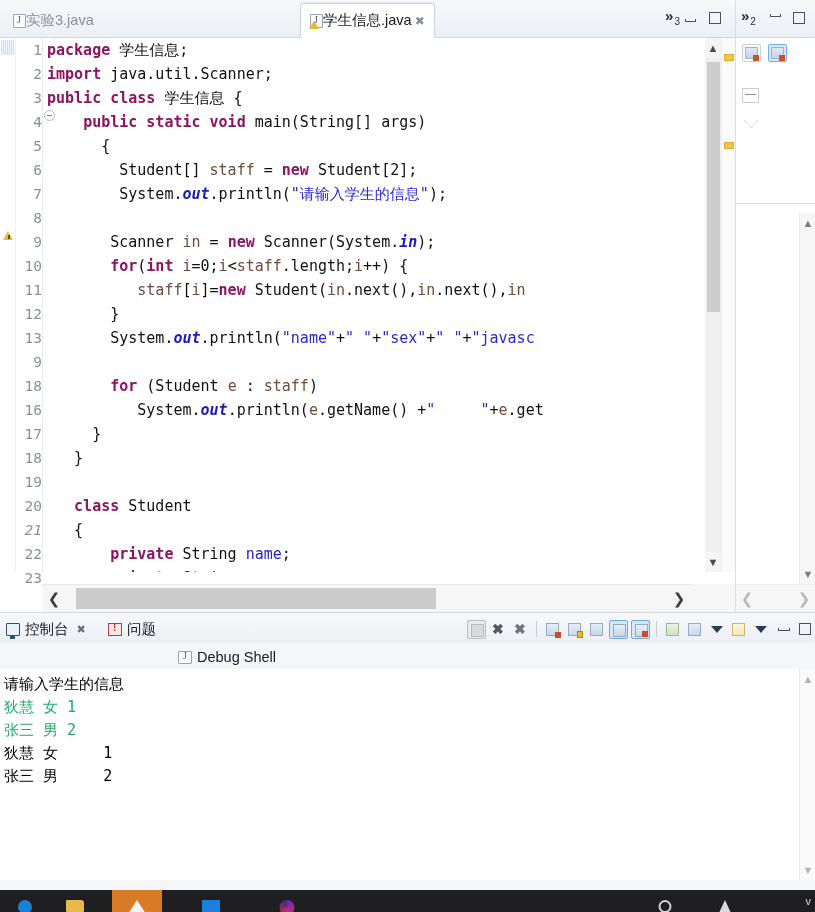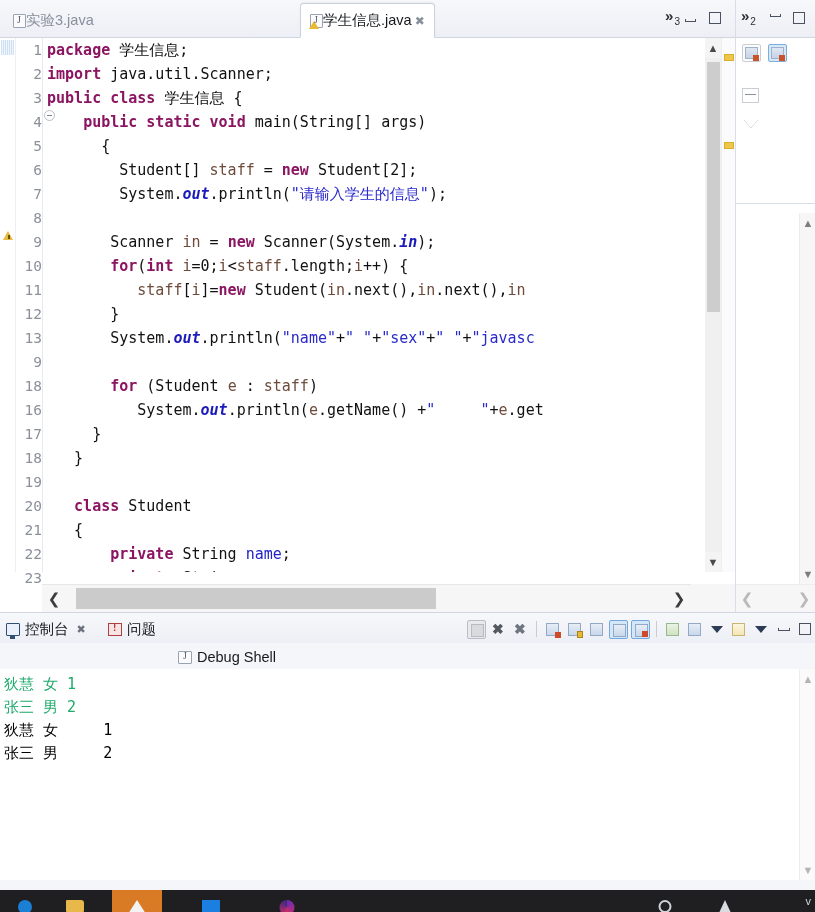--- a/index.html
+++ b/index.html
@@ -210,21 +210,21 @@
           <div class="lnum" style="top: 240px;">11</div>
           <div class="lnum" style="top: 264px;">12</div>
           <div class="lnum" style="top: 288px;">13</div>
           <div class="lnum" style="top: 312px;">9</div>
           <div class="lnum" style="top: 336px;">18</div>
           <div class="lnum" style="top: 360px;">16</div>
           <div class="lnum" style="top: 384px;">17</div>
           <div class="lnum" style="top: 408px;">18</div>
           <div class="lnum" style="top: 432px;">19</div>
           <div class="lnum" style="top: 456px;">20</div>
-          <div class="lnum" style="top: 480px;">21</div>
+          <div class="lnum" style="top: 480px; font-style: italic;">21</div>
           <div class="lnum" style="top: 504px;">22</div>
           <div class="lnum" style="top: 528px;">23</div>
         </div>
       <div class="fold" style="top:72px;"></div>
 
       <div class="code"><div class="ln"><span class="kw">package</span> 学生信息;</div><div class="ln"><span class="kw">import</span> java.util.Scanner;</div><div class="ln"><span class="kw">public</span> <span class="kw">class</span> 学生信息 {</div><div class="ln">    <span class="kw">public</span> <span class="kw">static</span> <span class="kw">void</span> main(String[] args)</div><div class="ln">      {</div><div class="ln">        Student[] <span class="loc">staff</span> = <span class="kw">new</span> Student[2];</div><div class="ln">        System.<span class="stc">out</span>.println(<span class="str">"请输入学生的信息"</span>);</div><div class="ln"></div><div class="ln">       Scanner <span class="loc">in</span> = <span class="kw">new</span> Scanner(System.<span class="stc">in</span>);</div><div class="ln">       <span class="kw">for</span>(<span class="kw">int</span> <span class="loc">i</span>=0;<span class="loc">i</span>&lt;<span class="loc">staff</span>.length;<span class="loc">i</span>++) {</div><div class="ln">          <span class="loc">staff</span>[<span class="loc">i</span>]=<span class="kw">new</span> Student(<span class="loc">in</span>.next(),<span class="loc">in</span>.next(),<span class="loc">in</span></div><div class="ln">       }</div><div class="ln">       System.<span class="stc">out</span>.println(<span class="str">"name"</span>+<span class="str">" "</span>+<span class="str">"sex"</span>+<span class="str">" "</span>+<span class="str">"javasc</span></div><div class="ln"></div><div class="ln">       <span class="kw">for</span> (Student <span class="loc">e</span> : <span class="loc">staff</span>)</div><div class="ln">          System.<span class="stc">out</span>.println(<span class="loc">e</span>.getName() +<span class="str">"     "</span>+<span class="loc">e</span>.get</div><div class="ln">     }</div><div class="ln">   }</div><div class="ln"></div><div class="ln">   <span class="kw">class</span> Student</div><div class="ln">   {</div><div class="ln">       <span class="kw">private</span> String <span class="fld">name</span>;</div><div class="ln">       <span class="kw">private</span> String <span class="fld">sex</span>;</div></div>
 
       <div class="vscroll">
         <div class="arr up">▲</div>
         <div class="thumb"></div>
@@ -338,21 +338,21 @@
         <div class="ti">
             <span class="arw"></span>
           </div>
         <div class="c-min"></div>
         <div class="c-max"></div>
       </div>
     </div>
 
 
     <div class="c-left-edge"></div>
-    <div class="c-out"><div class="inp">狄慧 女 1</div><div class="inp">张三 男 2</div><div>狄慧 女     1</div><div>张三 男     2</div></div>
+    <div class="c-out"><div>请输入学生的信息</div><div class="inp">狄慧 女 1</div><div class="inp">张三 男 2</div><div>狄慧 女     1</div><div>张三 男     2</div></div>
 
     <div class="c-vs">
       <div class="arr up">▲</div>
       <div class="arr dn">▼</div>
     </div>
   </div>
 
   <div class="taskbar">
     <div class="tb-item" style="left:0px;">
         <span class="tb-ico ico-start"></span>

